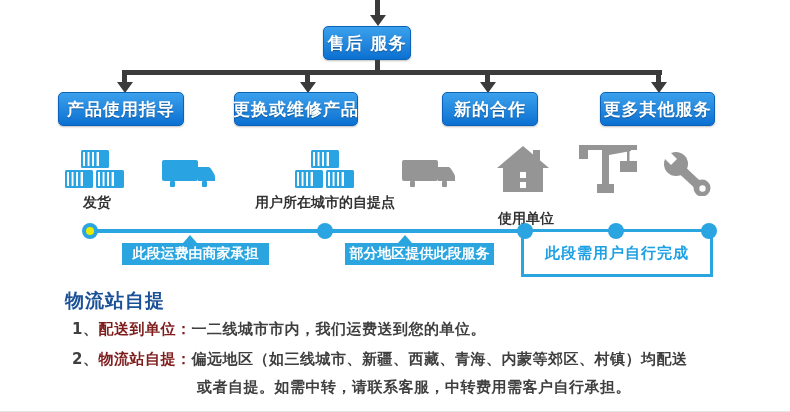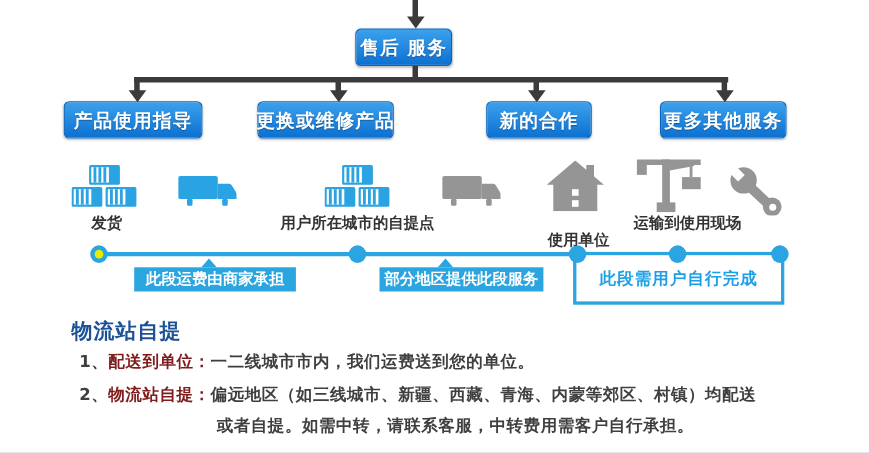--- a/index.html
+++ b/index.html
@@ -160,21 +160,20 @@
     <circle cx="16" cy="16" r="12" fill="#959595"></circle>
     <rect x="14" y="10" width="38" height="9" transform="rotate(43 14 14)" fill="#959595"></rect>
     <circle cx="42" cy="40" r="8.5" fill="#959595"></circle>
     <polygon points="-3,3 3,-3 17,11 11,17" fill="#ffffff"></polygon>
     <circle cx="42.5" cy="40.5" r="3.2" fill="#ffffff"></circle>
   </svg>
 
   <div class="stage-label" style="left:97px;top:194px;">发货</div>
   <div class="stage-label" style="left:325px;top:194px;">用户所在城市的自提点</div>
   <div class="stage-label" style="left:526px;top:194px;margin-top:16px;">使用单位</div>
-  <div class="stage-label" style="left:625px;top:194px;">运输到使用现场</div>
 
   <div class="tl-line"></div>
 
   <div class="tl-bracket">此段需用户自行完成</div>
 
   <div class="tl-tri" style="left:183px;"></div>
   <div class="tl-tag" style="left:122px;width:147px;">此段运费由商家承担</div>
   <div class="tl-tri" style="left:398px;"></div>
   <div class="tl-tag" style="left:345px;width:149px;">部分地区提供此段服务</div>
 

